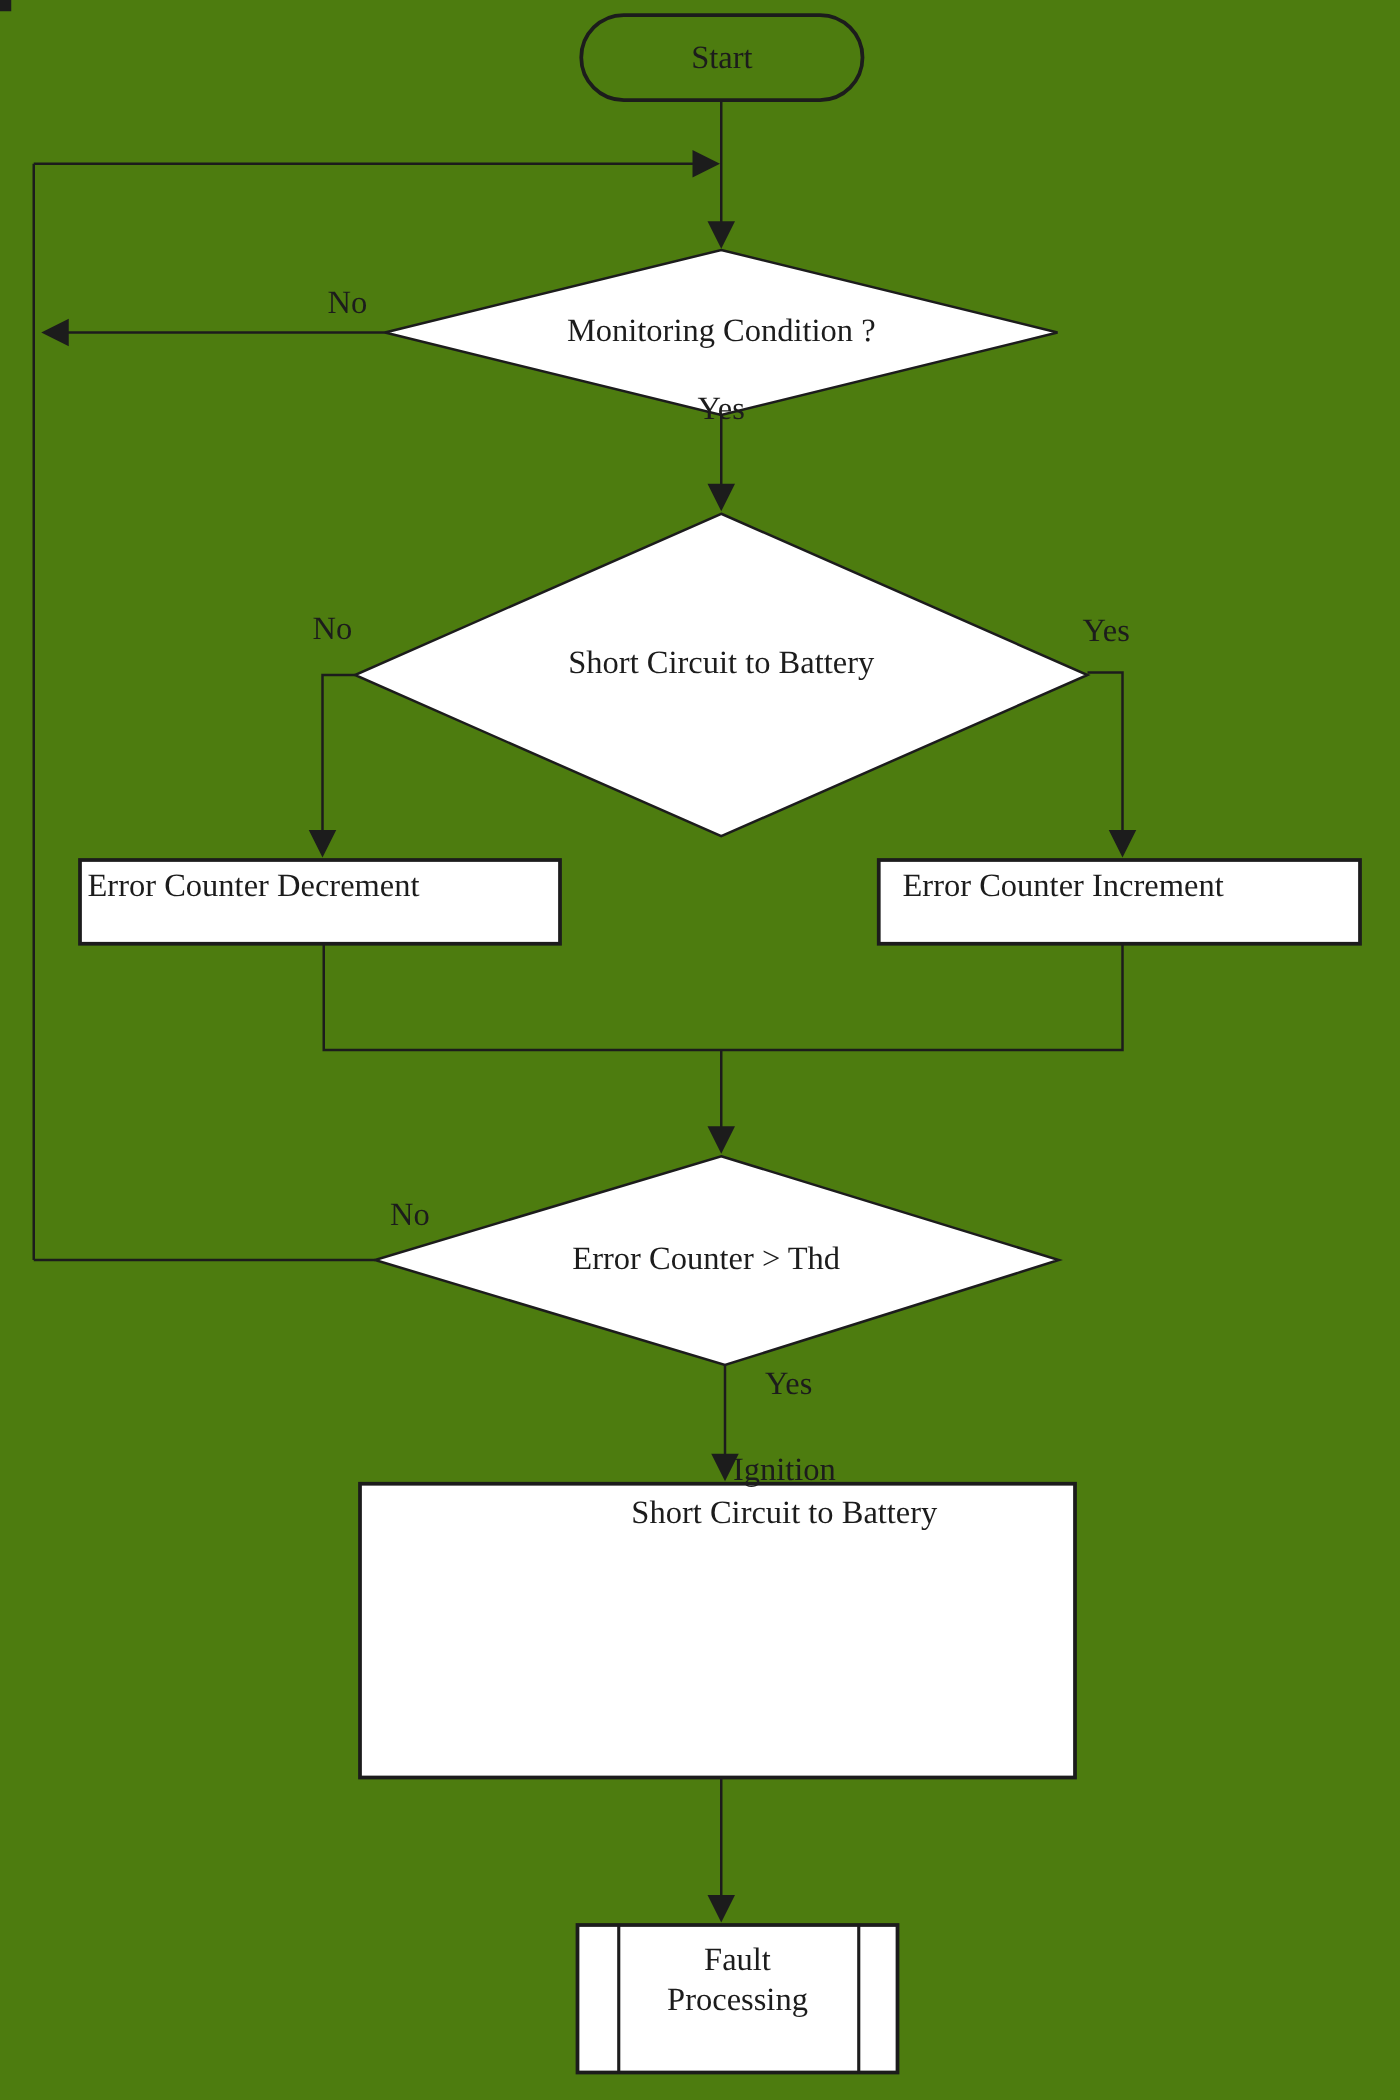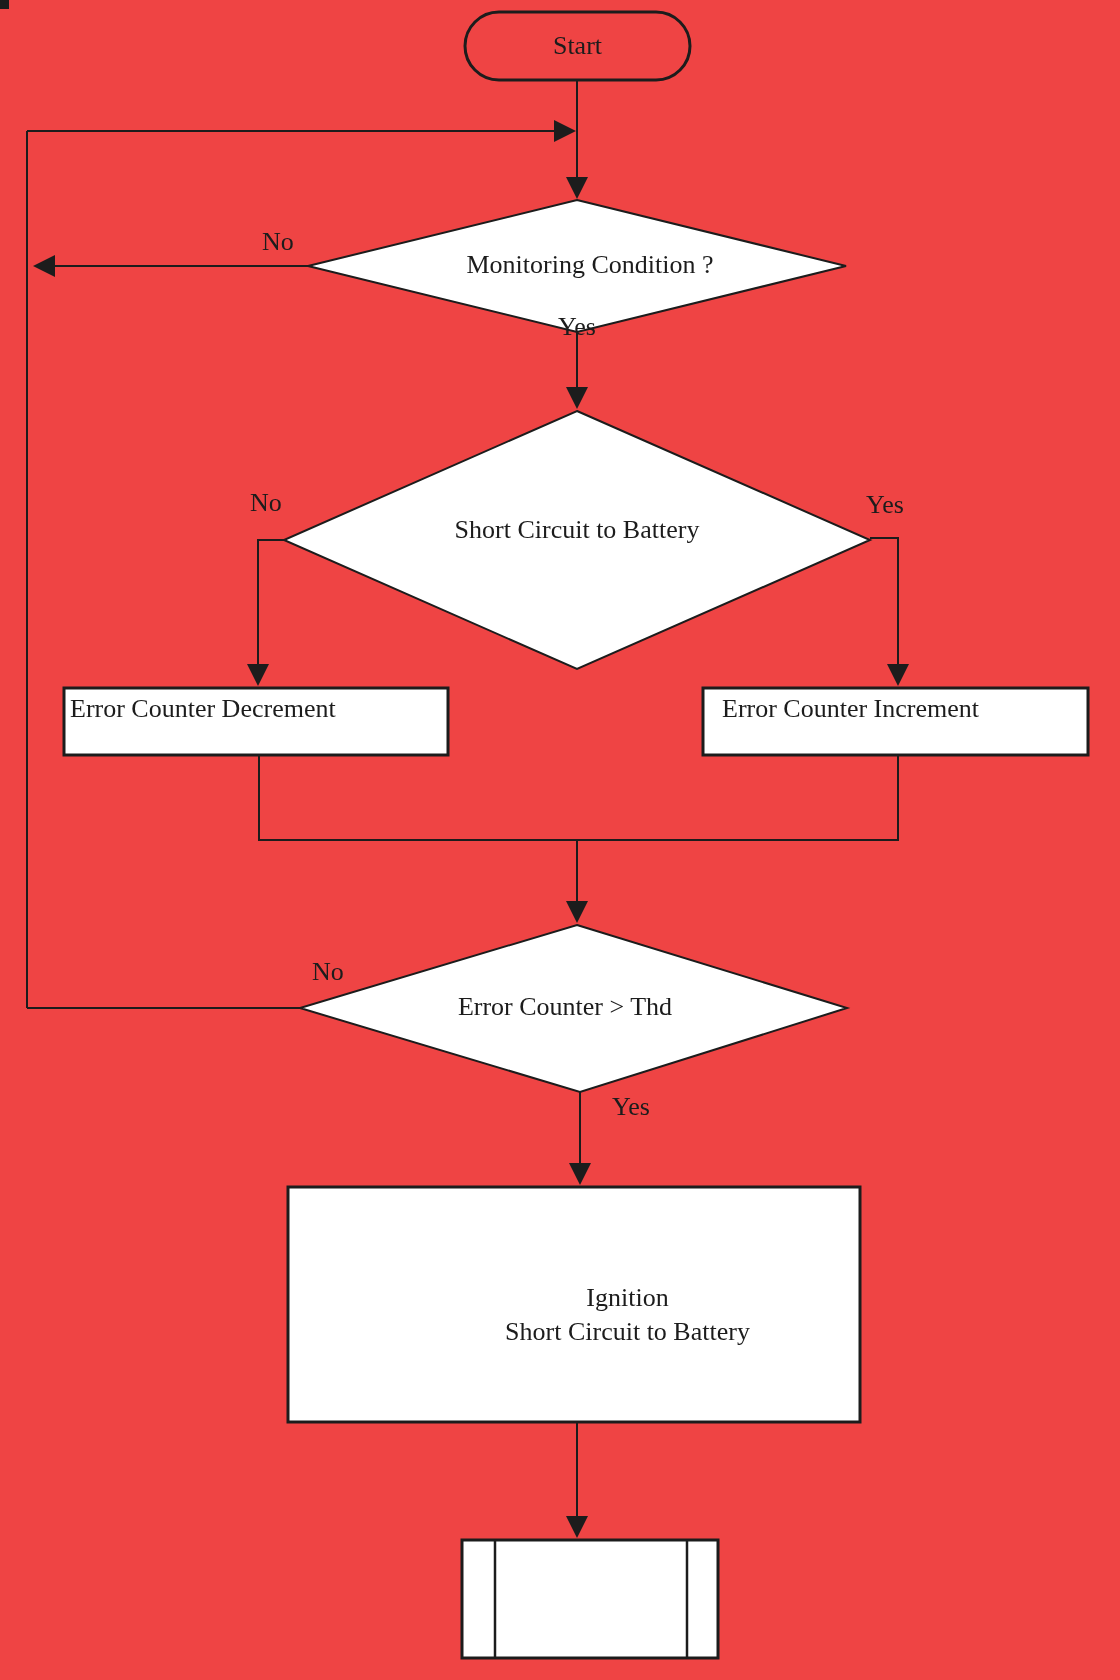--- a/index.html
+++ b/index.html
@@ -8,21 +8,21 @@
   #chart-svg{position:absolute;left:0;top:0;}
   .lbl{position:absolute;font-size:26px;line-height:30px;white-space:nowrap;color:var(--ink,#1c1c1c);text-align:center;
        -webkit-font-smoothing:none;}
   .lbl.center{text-align:center;white-space:normal;}
   .two{line-height:34px;}
   .artifact{position:absolute;left:0;top:0;width:9px;height:9px;background:#1c1c1c;}
 </style>
 </head>
 <body>
 
-<div id="page" style="background: #ef4444;">
+<div id="page" style="background: #4d7c0f;">
 
   <div class="artifact"></div>
 
   <svg id="chart-svg" width="1120" height="1680" viewBox="0 0 1120 1680">
     <g stroke="#1c1c1c" fill="none">
 
       <rect x="465" y="12" width="225" height="68" rx="34" ry="34" stroke-width="3"></rect>
 
       <line x1="577" y1="80" x2="577" y2="180" stroke-width="2"></line>
 
@@ -63,37 +63,41 @@
       <polygon points="247,664 269,664 258,686"></polygon>
       <polygon points="887,664 909,664 898,686"></polygon>
       <polygon points="566,901 588,901 577,923"></polygon>
       <polygon points="569,1163 591,1163 580,1185"></polygon>
       <polygon points="566,1516 588,1516 577,1538"></polygon>
     </g>
   </svg>
 
   <div class="lbl center" style="left:465px;top:31px;width:225px;">Start</div>
 
-  <div class="lbl center" style="left:390px;top:250px;width:400px;">Monitoring Condition ?</div>
+  <div class="lbl center" style="left:377px;top:250px;width:400px;">Monitoring Condition ?</div>
 
   <div class="lbl center two" style="left:327px;top:513px;width:500px;">
     <div>Short Circuit to Battery</div>
   </div>
 
   <div class="lbl" style="left:722px;top:694px;">Error Counter Increment</div>
 
   <div class="lbl" style="left:70px;top:694px;">Error Counter Decrement</div>
 
   <div class="lbl center" style="left:365px;top:992px;width:400px;">Error Counter &gt; Thd</div>
 
-  <div class="lbl center two" style="left:288px;top:1281px;width:679px;">
+  <div class="lbl center two" style="left:288px;top:1159px;width:679px;">
     <div>Ignition</div>
     <div>Short Circuit to Battery</div>
   </div>
 
+  <div class="lbl center two" style="left:462px;top:1552px;width:256px;line-height:32px;">
+    <div>Fault</div>
+    <div>Processing</div>
+  </div>
 
   <div class="lbl" style="left:262px;top:227px;">No</div>
   <div class="lbl" style="left:558px;top:312px;">Yes</div>
 
   <div class="lbl" style="left:250px;top:488px;">No</div>
   <div class="lbl" style="left:866px;top:490px;">Yes</div>
 
   <div class="lbl" style="left:312px;top:957px;">No</div>
   <div class="lbl" style="left:612px;top:1092px;">Yes</div>
 

